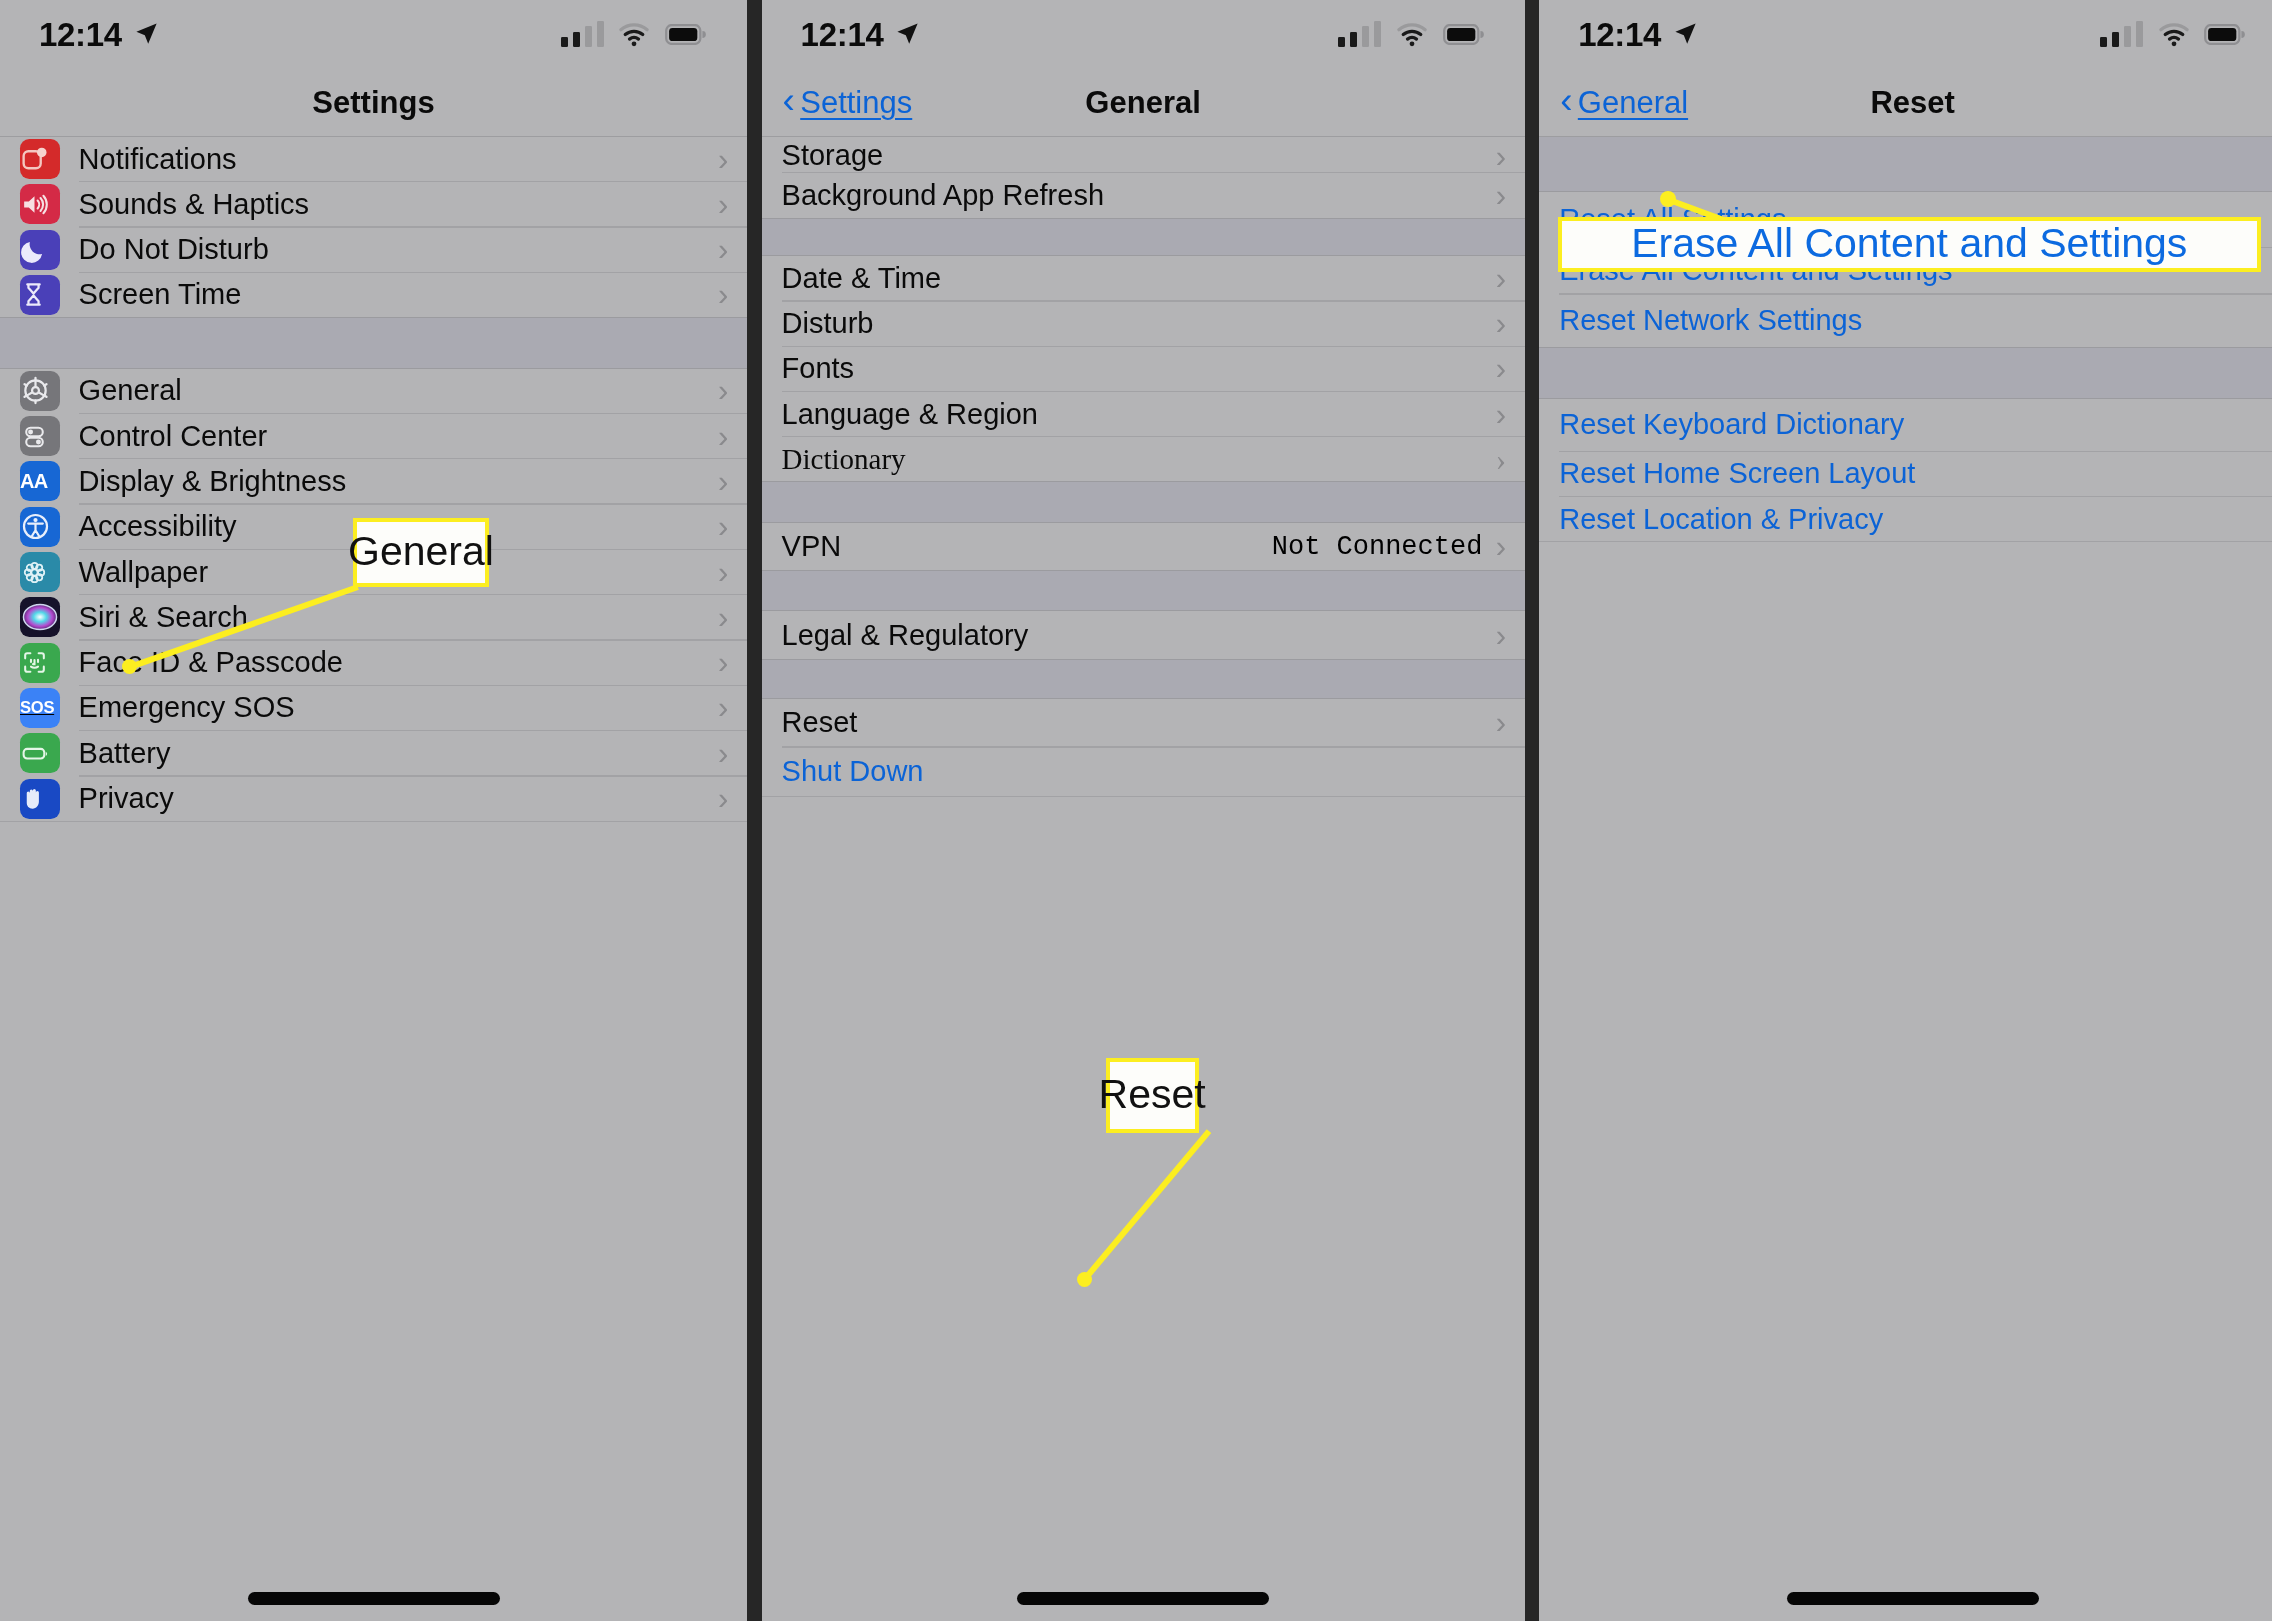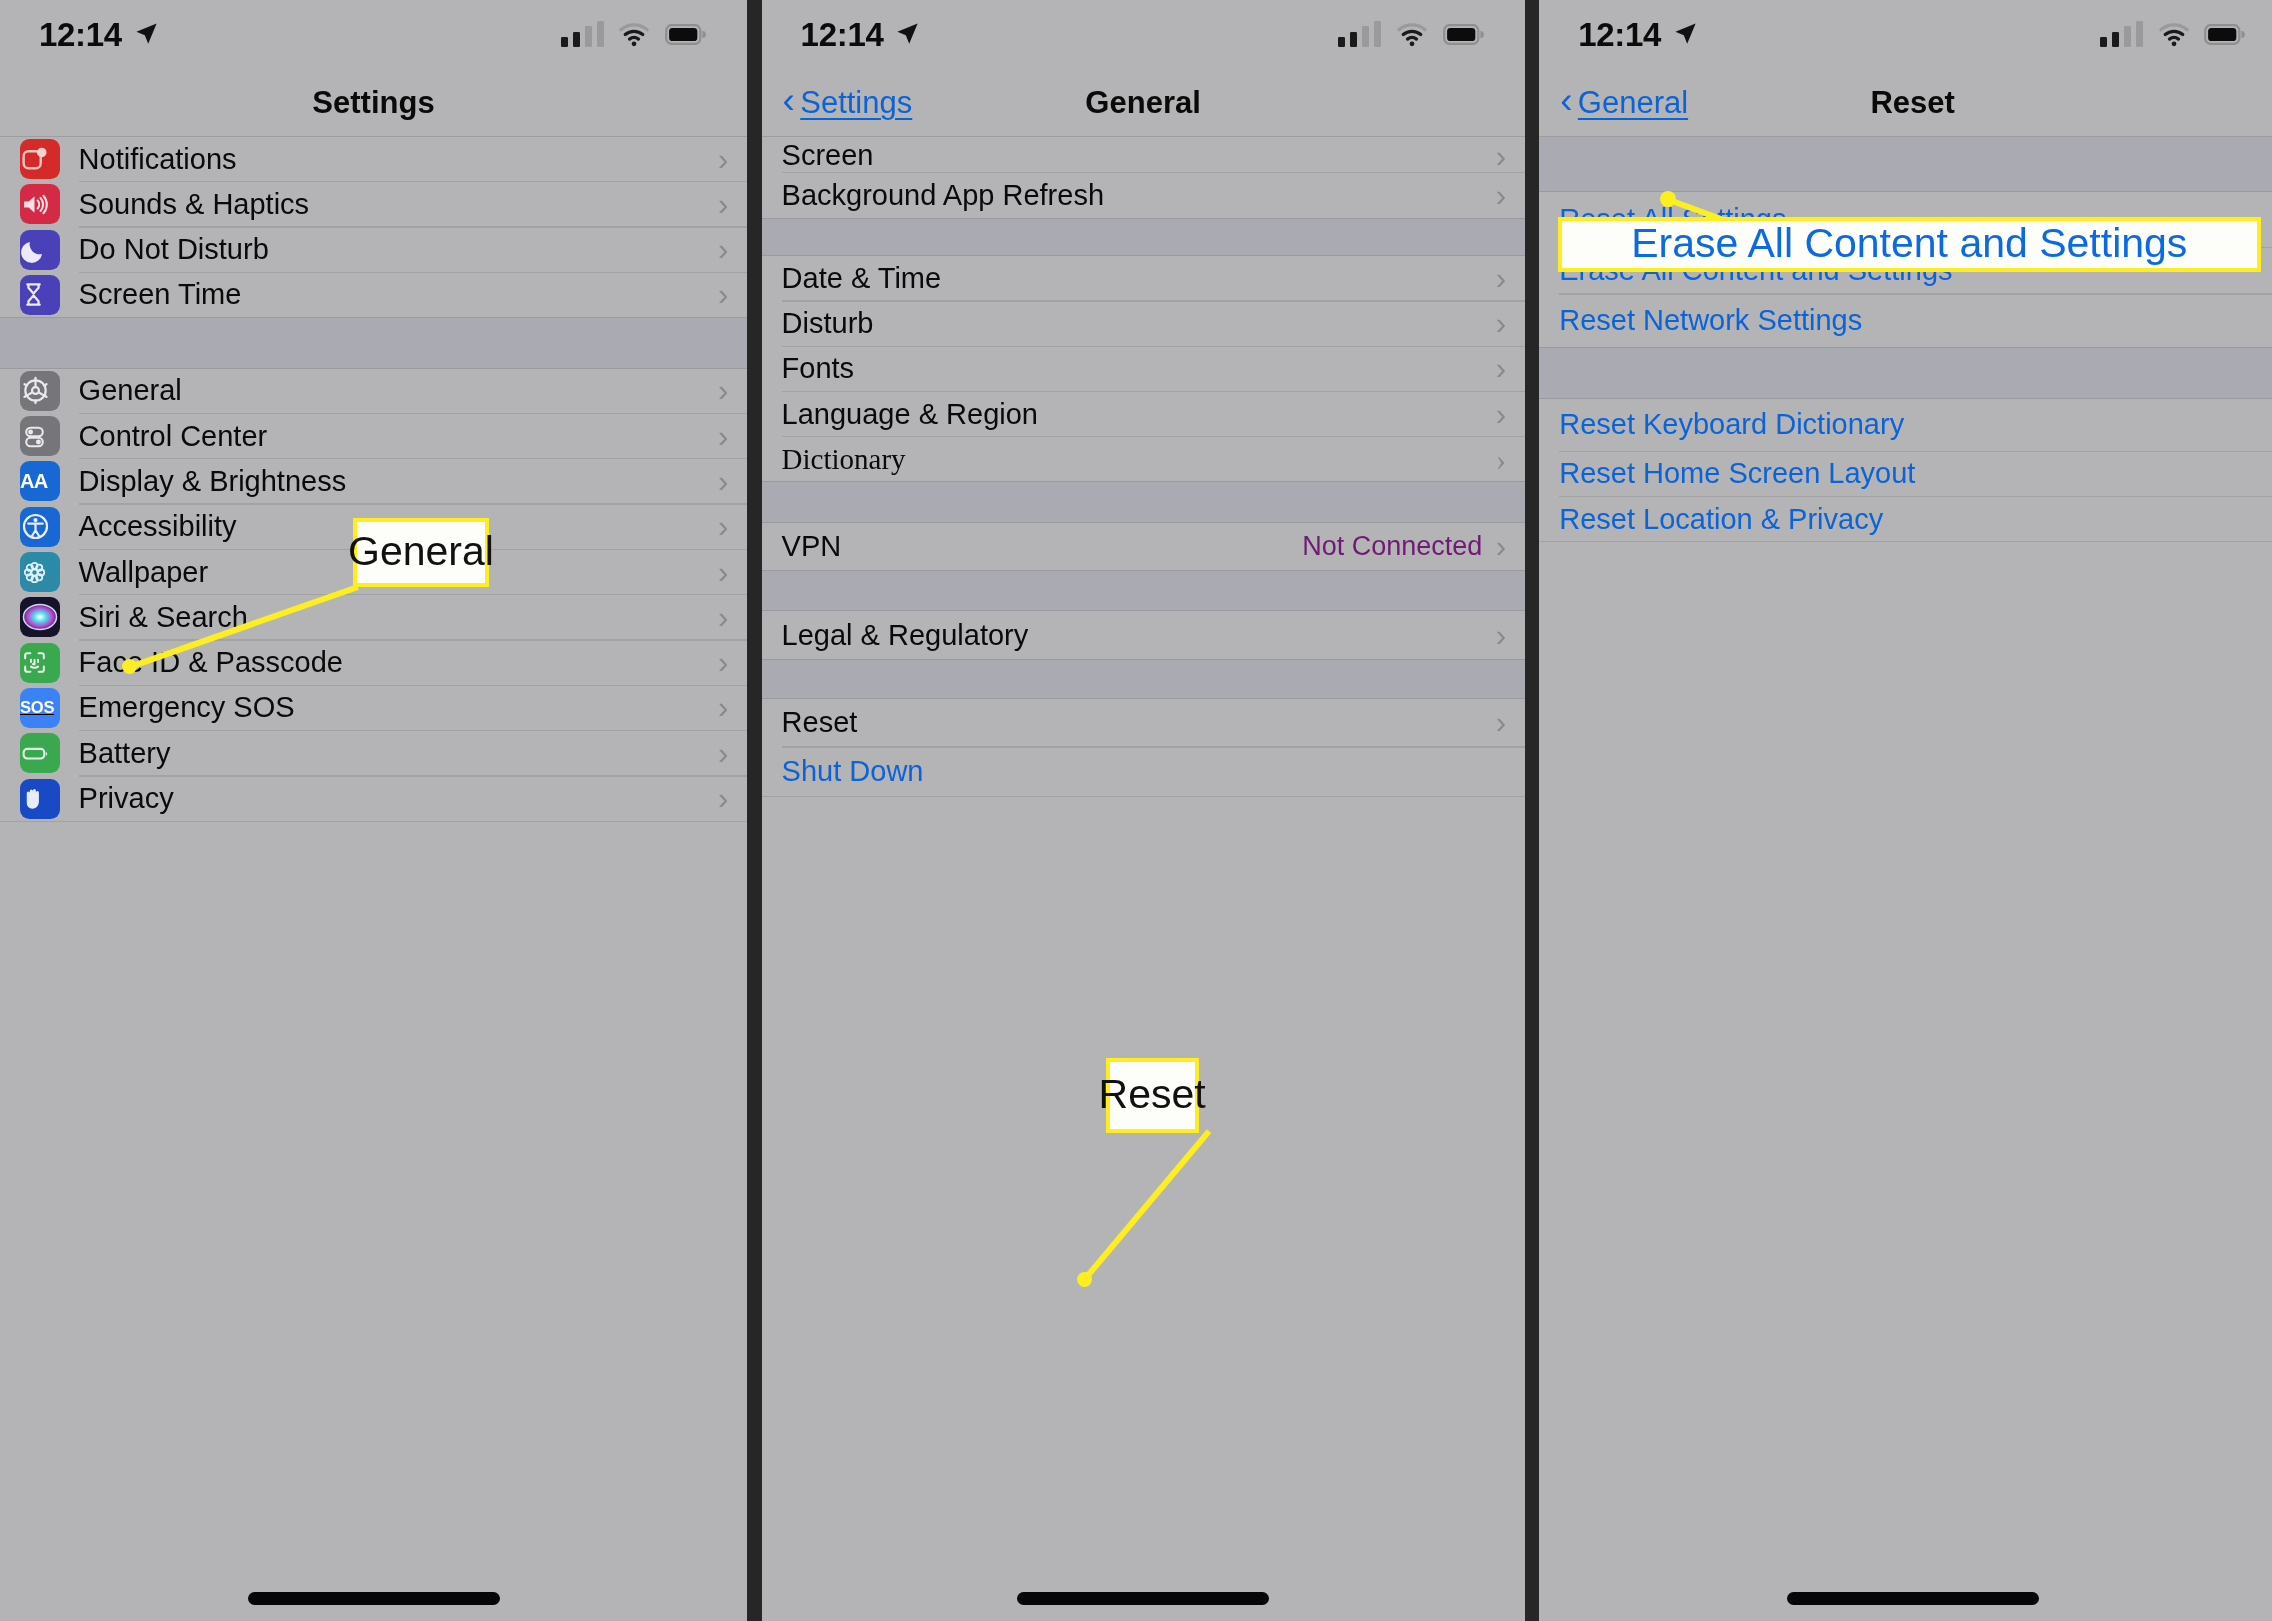--- a/index.html
+++ b/index.html
@@ -74,22 +74,23 @@
   }
   .row .ico {
     width:40px; height:40px; border-radius:9.3px;
     flex:0 0 auto; margin-right:18.6px;
     display:flex; align-items:center; justify-content:flex-start;
     overflow:hidden;
   }
   .row .txt { font-size:29px; color:#0a0a0a; white-space:nowrap; }
   .row .txt.link { color:#0b63d6; }
   .row .val {
-    margin-left:auto; font-size:27px; color:#701a75; white-space:nowrap;
+    margin-left:auto; font-size:27px; color:#000000; white-space:nowrap;
     padding-right:13.3px;
+    font-family:Liberation Mono, monospace;
   }
   .row .chevron {
     margin-left:auto; color:#8a8a8d;
     font-size:31px; font-weight:300; line-height:1;
   }
   .row .val + .chevron { margin-left:0; }
   .sep { height:1.3px; background:#a2a2a5; margin-left:79px; }
   .sep.full { margin-left:20px; }
   .sep.edge0 { margin-left:0; }
   .gapblock { background:#aaaab2; border-top:1.3px solid #9b9b9f; border-bottom:1.3px solid #9b9b9f; }
@@ -400,21 +401,21 @@
     <div class="navbar">
       <div class="nav-back">
         <span class="chev">‹</span>
         <span class="lbl">Settings</span>
       </div>
       <div class="nav-title">General</div>
     </div>
 
     <div class="list hairline-top">
       <div class="row" style="height:35px;align-items:flex-end;">
-        <div class="txt">Screen</div>
+        <div class="txt">Storage</div>
         <div class="chevron">›</div>
       </div>
       <div class="sep full"></div>
       <div class="row" style="height:45px;">
         <div class="txt">Background App Refresh</div>
         <div class="chevron">›</div>
       </div>
     </div>
 
     <div class="gapblock" style="height:38px;"></div>

